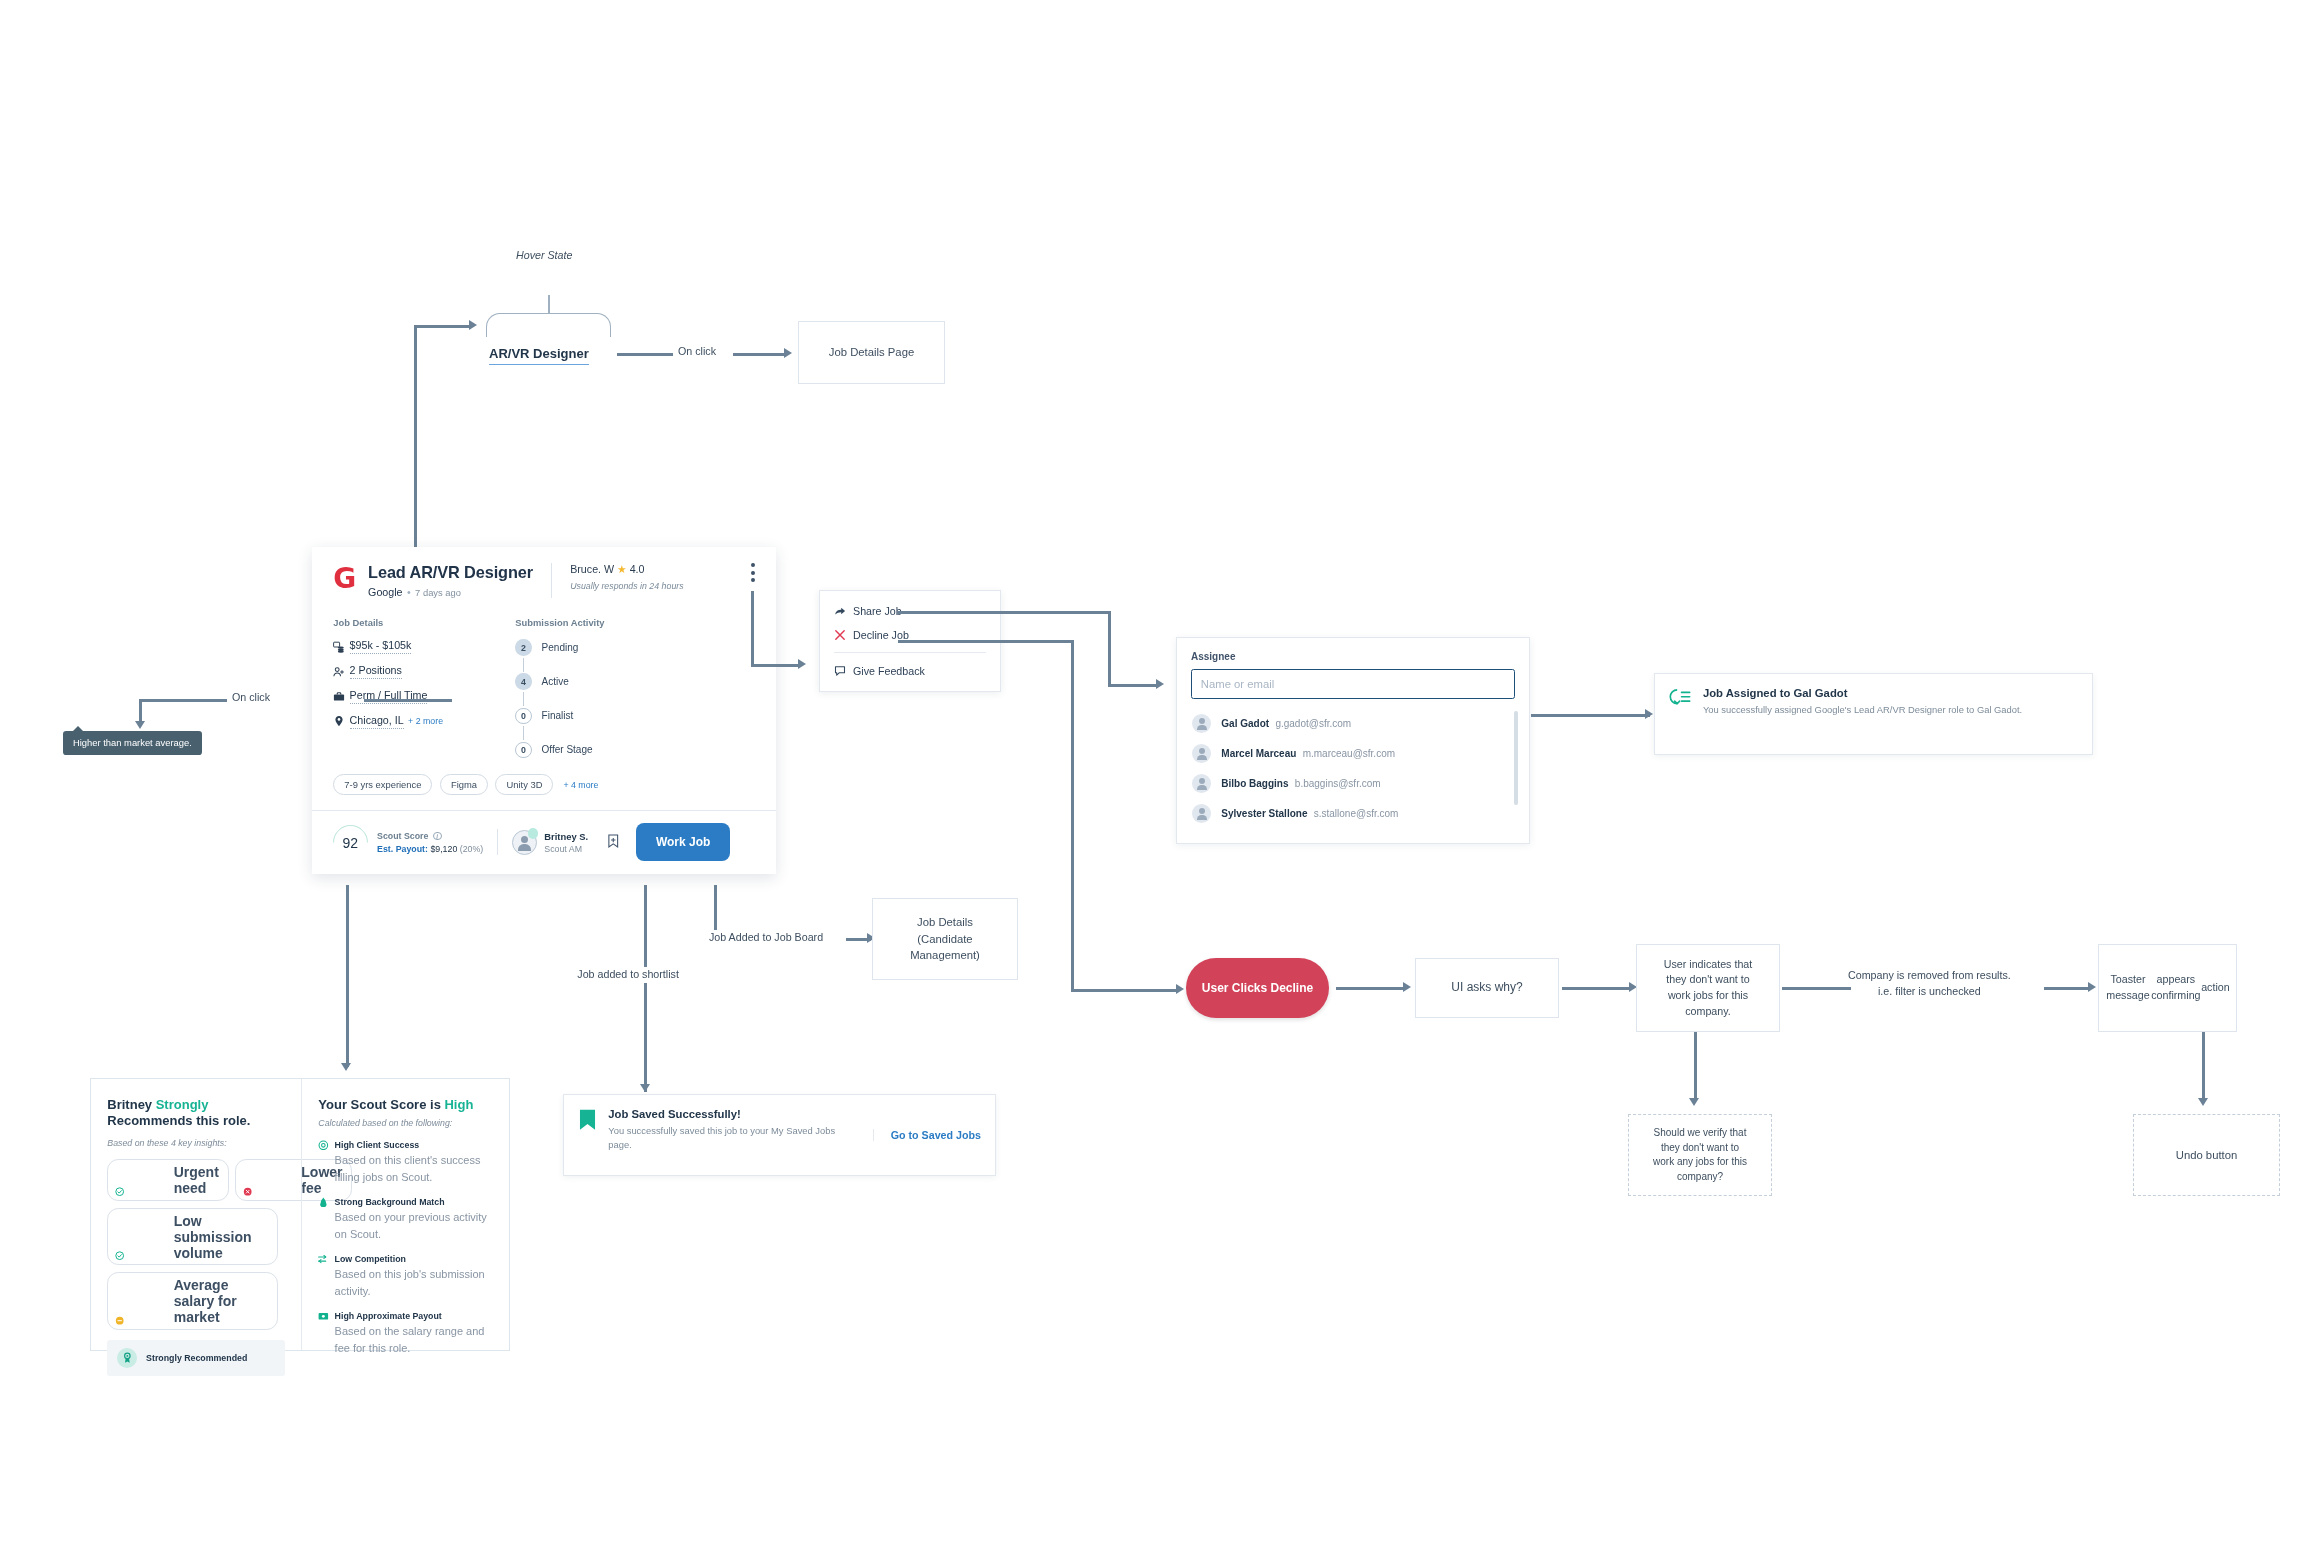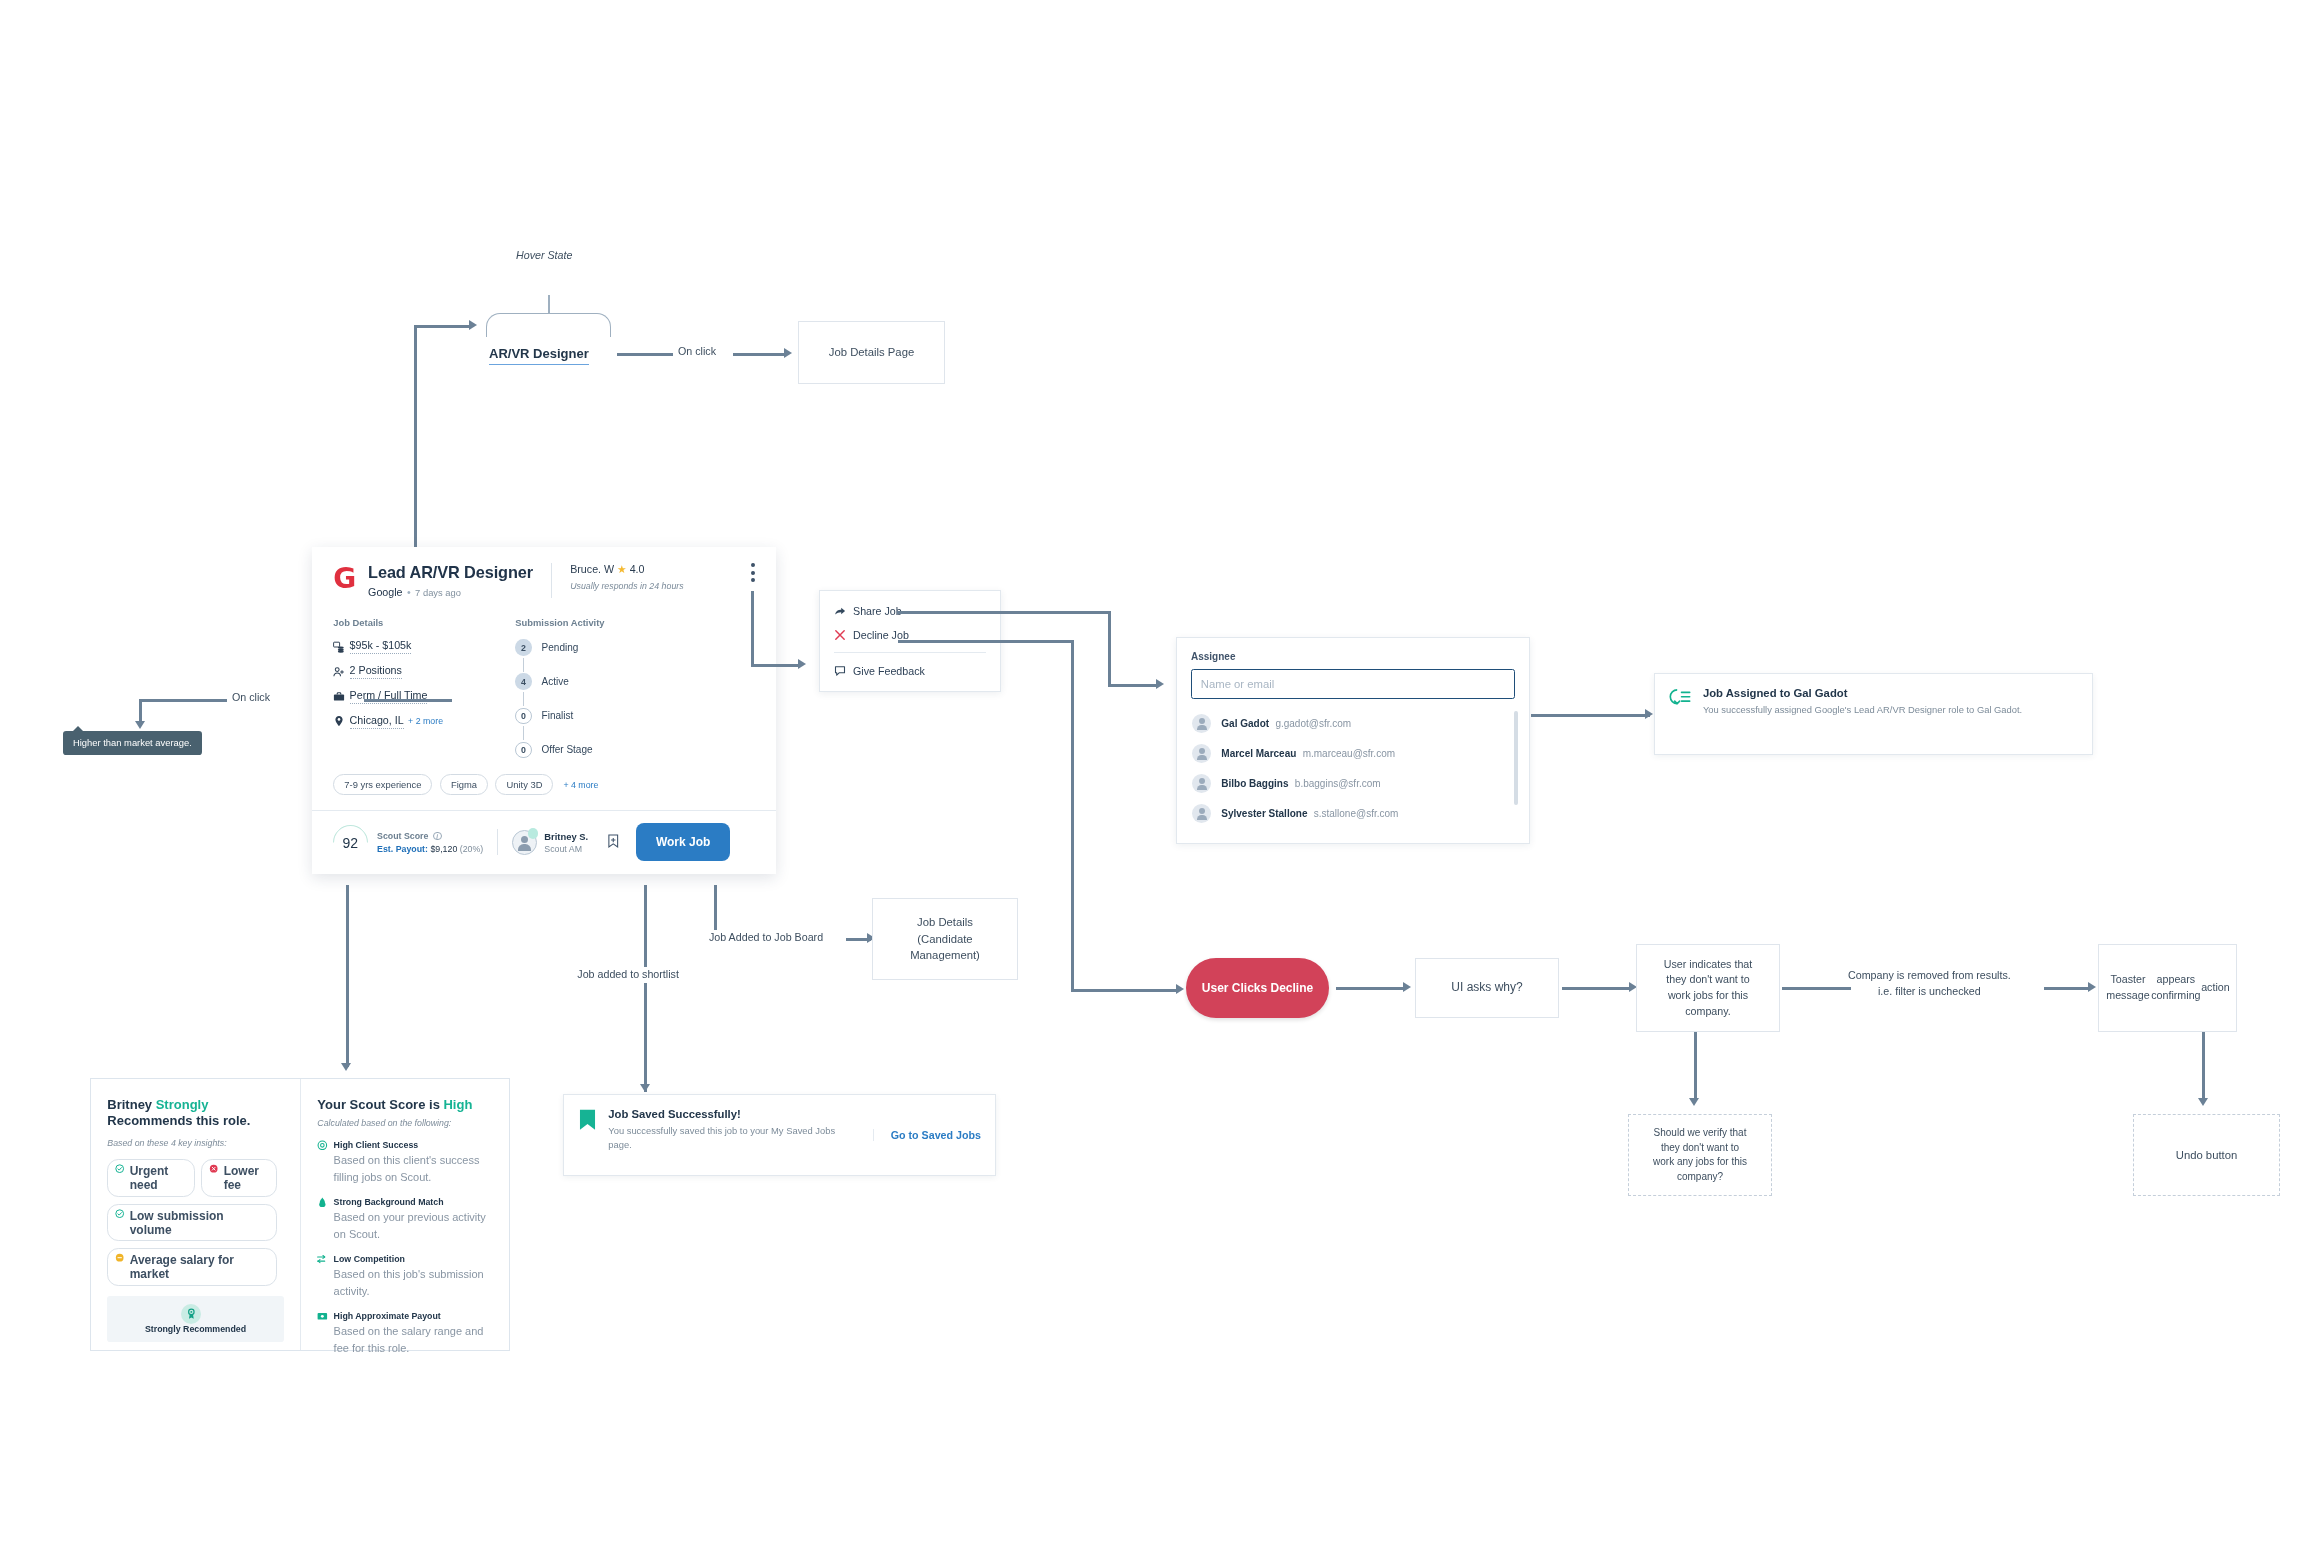--- a/index.html
+++ b/index.html
@@ -213,27 +213,27 @@
   }
   .ins-left { width: 210px; padding: 17.6px 16.3px; }
   .ins-right { width: 210px; padding: 17.6px 16.3px; border-left: 0.6px solid #e4eaf0; }
   .ins-h1 { font-size: 13px; font-weight: 700; color: #22364a; line-height: 1.3; }
   .ins-h1 .tealw { color: #16b394; }
   .ins-sub { font-size: 8.8px; font-style: italic; color: #7d8c9a; margin-top: 7.5px; }
   .chips { margin-top: 11.3px; }
   .chiprow { display: flex; margin-bottom: 7px; }
   .chip {
     border: 0.6px solid #dbe2e9; border-radius: 11.3px;
-    padding: 3.8px 8.8px 3.8px 7px; font-size: 12px; font-weight: 700; color: #3d4f62;
-    display: flex; align-items: flex-start; margin-right: 6.3px;
+    padding: 3.8px 8.8px 3.8px 7px; font-size: 14px; font-weight: 700; color: #3d4f62;
+    display: flex; align-items: flex-end; margin-right: 6.3px; gap: 44px;
   }
   .chip .ci { margin-right: 5px; display: flex; }
   .rec-banner {
     background: #f1f5f8; border-radius: 3.1px; margin-top: 10px;
-    padding: 8.2px 10px; display: flex; align-items: center; flex-direction: column;
+    padding: 8.2px 10px; display: flex; align-items: center;
   }
   .rec-circle {
     width: 20px; height: 20px; border-radius: 50%; background: #c9ece4;
     display: flex; align-items: center; justify-content: center; margin-right: 8.8px;
   }
   .rec-text { font-size: 8.8px; font-weight: 700; color: #22364a; }
 
   .ins-item { margin-top: 11.3px; }
   .ins-item-h { display: flex; align-items: center; }
   .ins-item-ico { width: 16.3px; display: flex; align-items: center; color: #12b28f; }

